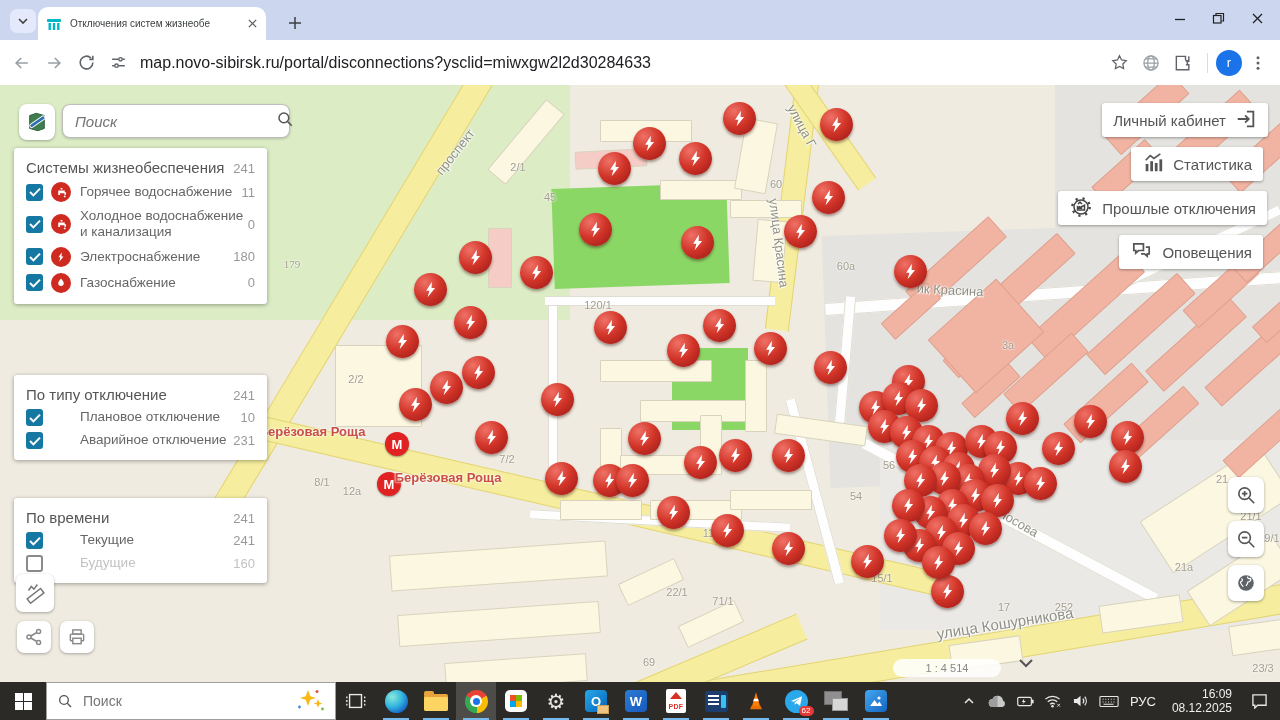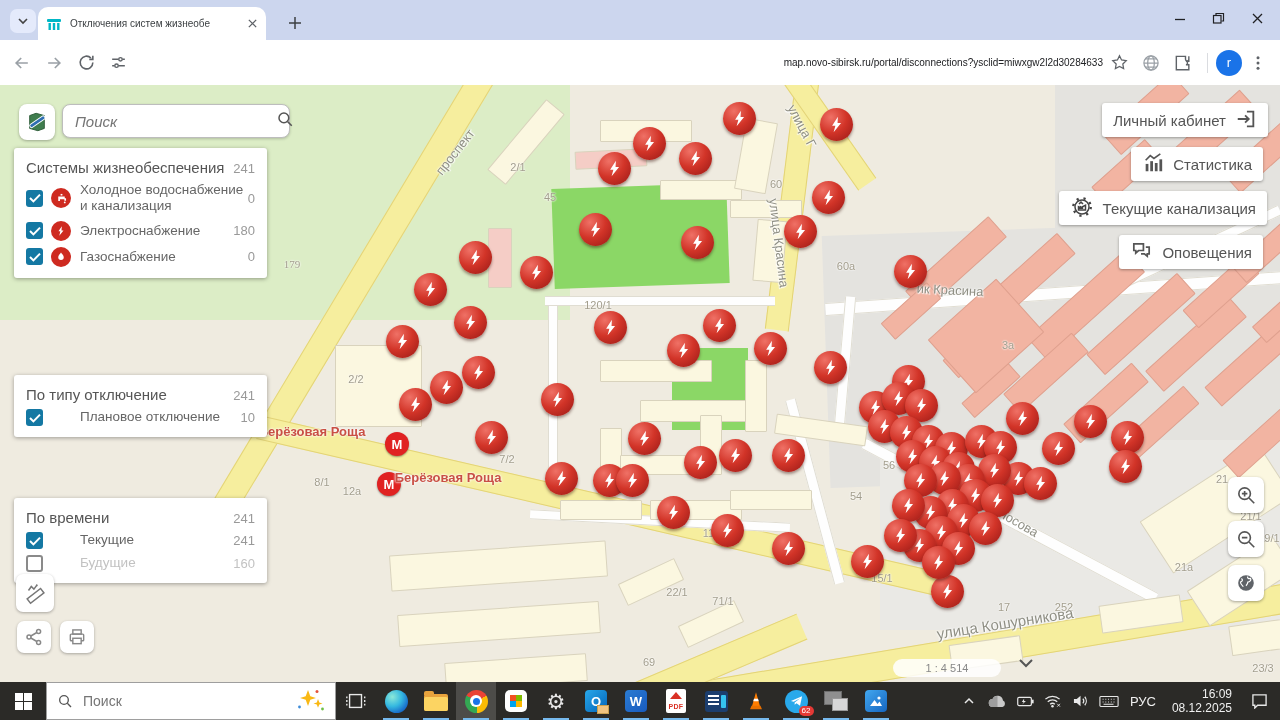--- a/index.html
+++ b/index.html
@@ -12,21 +12,21 @@
   #tab .fav{width:16px;height:16px;margin-right:8px;flex:none;}
   #tab .t{font-size:10px;color:#3c4043;white-space:nowrap;overflow:hidden;flex:1;
     -webkit-mask-image:linear-gradient(90deg,#000 85%,transparent);mask-image:linear-gradient(90deg,#000 85%,transparent);}
   .tabchev{position:absolute;left:10px;top:9px;width:26px;height:24px;border-radius:7px;background:#e4eafb;
     display:flex;align-items:center;justify-content:center;}
   .newtab{position:absolute;left:282px;top:10px;width:26px;height:26px;display:flex;align-items:center;justify-content:center;}
   #winctl{position:absolute;right:8px;top:0;height:40px;display:flex;align-items:center;gap:26px;padding-right:8px;}
   #toolbar{position:absolute;left:0;top:40px;width:1280px;height:45px;background:#fff;
     display:flex;align-items:center;box-shadow:0 1px 0 rgba(0,0,0,.08);}
   .tbico{width:32px;height:32px;display:flex;align-items:center;justify-content:center;flex:none;}
-  #urltext{font-size:10px;color:#202124;flex:1;white-space:nowrap;overflow:hidden;text-align:right;}
+  #urltext{font-size:16px;color:#202124;margin-left:6px;flex:1;white-space:nowrap;overflow:hidden;}
   .avatar{width:26px;height:26px;border-radius:50%;background:#1a73e8;color:#fff;font-size:13px;
     display:flex;align-items:center;justify-content:center;}
   
   #map{position:absolute;left:0;top:85px;width:1280px;height:597px;background:#efebe0;overflow:hidden;}
   .zone,.road,.wroad,.bld{position:absolute;}
   .road{background:#f6ee9e;border:1px solid #e3d377;border-left:none;border-right:none;z-index:1;}
   .wroad{background:#fefefe;border:1px solid #e0ddd2;border-left:none;border-right:none;z-index:2;}
   .bld{z-index:2;border-radius:1px;}
   .street-label{position:absolute;color:#8f8f84;font-size:13px;white-space:nowrap;z-index:4;
     text-shadow:0 0 2px #fff,0 0 3px #fff,1px 1px 1px #fff;}
@@ -731,45 +731,61 @@
             <path d="M1 5l3.4 3.4L11 1.6" fill="none" stroke="#fff" stroke-width="2"></path>
           </svg>
         </span>
         <span class="ficon">
           <svg width="13" height="13" viewBox="0 0 20 20" fill="#fff">
             <rect x="8.6" y="3" width="2.8" height="2.4"></rect>
             <path d="M5 7h10v2.6h2v4h-2.6v-2.4H7.6V14H5z"></path>
             <circle cx="15" cy="16" r="1.4"></circle>
           </svg>
         </span>
-        <span class="flabel">Холодное водоснабжение и канализация</span>
-        <span class="fcount">0</span>
+        <span class="flabel">Горячее водоснабжение</span>
+        <span class="fcount">11</span>
       </div>
       <div class="frow">
         <span class="cb">
           <svg width="12" height="10" viewBox="0 0 12 10">
             <path d="M1 5l3.4 3.4L11 1.6" fill="none" stroke="#fff" stroke-width="2"></path>
           </svg>
         </span>
         <span class="ficon">
-          <svg width="12" height="12" viewBox="0 0 20 20">
-            <path d="M11.4 2L5.8 10.6h3.1L7.2 18l7-8.8h-3.4z" fill="#fff"></path>
-          </svg>
-        </span>
-        <span class="flabel">Электроснабжение</span>
-        <span class="fcount">180</span>
+          <svg width="13" height="13" viewBox="0 0 20 20" fill="#fff">
+            <rect x="8.6" y="3" width="2.8" height="2.4"></rect>
+            <path d="M5 7h10v2.6h2v4h-2.6v-2.4H7.6V14H5z"></path>
+            <circle cx="15" cy="16" r="1.4"></circle>
+          </svg>
+        </span>
+        <span class="flabel">Холодное водоснабжение и канализация</span>
+        <span class="fcount">0</span>
       </div>
       <div class="frow">
         <span class="cb">
           <svg width="12" height="10" viewBox="0 0 12 10">
             <path d="M1 5l3.4 3.4L11 1.6" fill="none" stroke="#fff" stroke-width="2"></path>
           </svg>
         </span>
         <span class="ficon">
           <svg width="12" height="12" viewBox="0 0 20 20">
+            <path d="M11.4 2L5.8 10.6h3.1L7.2 18l7-8.8h-3.4z" fill="#fff"></path>
+          </svg>
+        </span>
+        <span class="flabel">Электроснабжение</span>
+        <span class="fcount">180</span>
+      </div>
+      <div class="frow">
+        <span class="cb">
+          <svg width="12" height="10" viewBox="0 0 12 10">
+            <path d="M1 5l3.4 3.4L11 1.6" fill="none" stroke="#fff" stroke-width="2"></path>
+          </svg>
+        </span>
+        <span class="ficon">
+          <svg width="12" height="12" viewBox="0 0 20 20">
             <path d="M10 2.5c1.9 3 4.6 4.7 4.6 8.1a4.6 4.6 0 1 1-9.2 0C5.4 7.2 8.1 5.5 10 2.5z" fill="#fff"></path>
           </svg>
         </span>
         <span class="flabel">Газоснабжение</span>
         <span class="fcount">0</span>
       </div>
     </div>
   <div class="card" id="card-type" style="top:375px">
       <div class="card-title">
         <span>По типу отключение</span>
@@ -777,20 +793,30 @@
       </div>
       <div class="frow">
         <span class="cb">
           <svg width="12" height="10" viewBox="0 0 12 10">
             <path d="M1 5l3.4 3.4L11 1.6" fill="none" stroke="#fff" stroke-width="2"></path>
           </svg>
         </span>
         <span class="fspacer"></span>
         <span class="flabel">Плановое отключение</span>
         <span class="fcount">10</span>
+      </div>
+      <div class="frow">
+        <span class="cb">
+          <svg width="12" height="10" viewBox="0 0 12 10">
+            <path d="M1 5l3.4 3.4L11 1.6" fill="none" stroke="#fff" stroke-width="2"></path>
+          </svg>
+        </span>
+        <span class="fspacer"></span>
+        <span class="flabel">Аварийное отключение</span>
+        <span class="fcount">231</span>
       </div>
     </div>
   <div class="card" id="card-time" style="top:498px">
       <div class="card-title">
         <span>По времени</span>
         <span class="cnt">241</span>
       </div>
       <div class="frow">
         <span class="cb">
           <svg width="12" height="10" viewBox="0 0 12 10">
@@ -851,21 +877,21 @@
             <path d="M4 9l5-5 4 3 7-5" fill="none" stroke="#555" stroke-width="1.8"></path>
           </svg></span>
         <span>Статистика</span>
       </div>
       <div class="mbtn" style="top: 191px; right: 13px;">
         <span><svg width="24" height="24" viewBox="0 0 24 24" fill="none" stroke="#444" stroke-width="1.5">
             <circle cx="12" cy="12" r="8.7" stroke-width="2.4" stroke-dasharray="2.2 4.83"></circle>
             <circle cx="12" cy="12" r="7"></circle>
             <path d="M8.5 15v-3.2l2 1v-1l2 1v-1l3-1.6V15z M9 9l2-2 2 2"></path>
           </svg></span>
-        <span>Текущие канализация</span>
+        <span>Прошлые отключения</span>
       </div>
       <div class="mbtn" style="top: 235px; right: 17px;">
         <span><svg width="23" height="23" viewBox="0 0 24 24" fill="none" stroke="#555" stroke-width="1.8">
             <path d="M4 5h10v7H9l-3 2.6V12H4z"></path>
             <path d="M16.5 8.5H20v7h-2v2.4l-3-2.4h-3.5"></path>
           </svg></span>
         <span>Оповещения</span>
       </div>
     </div>
 

